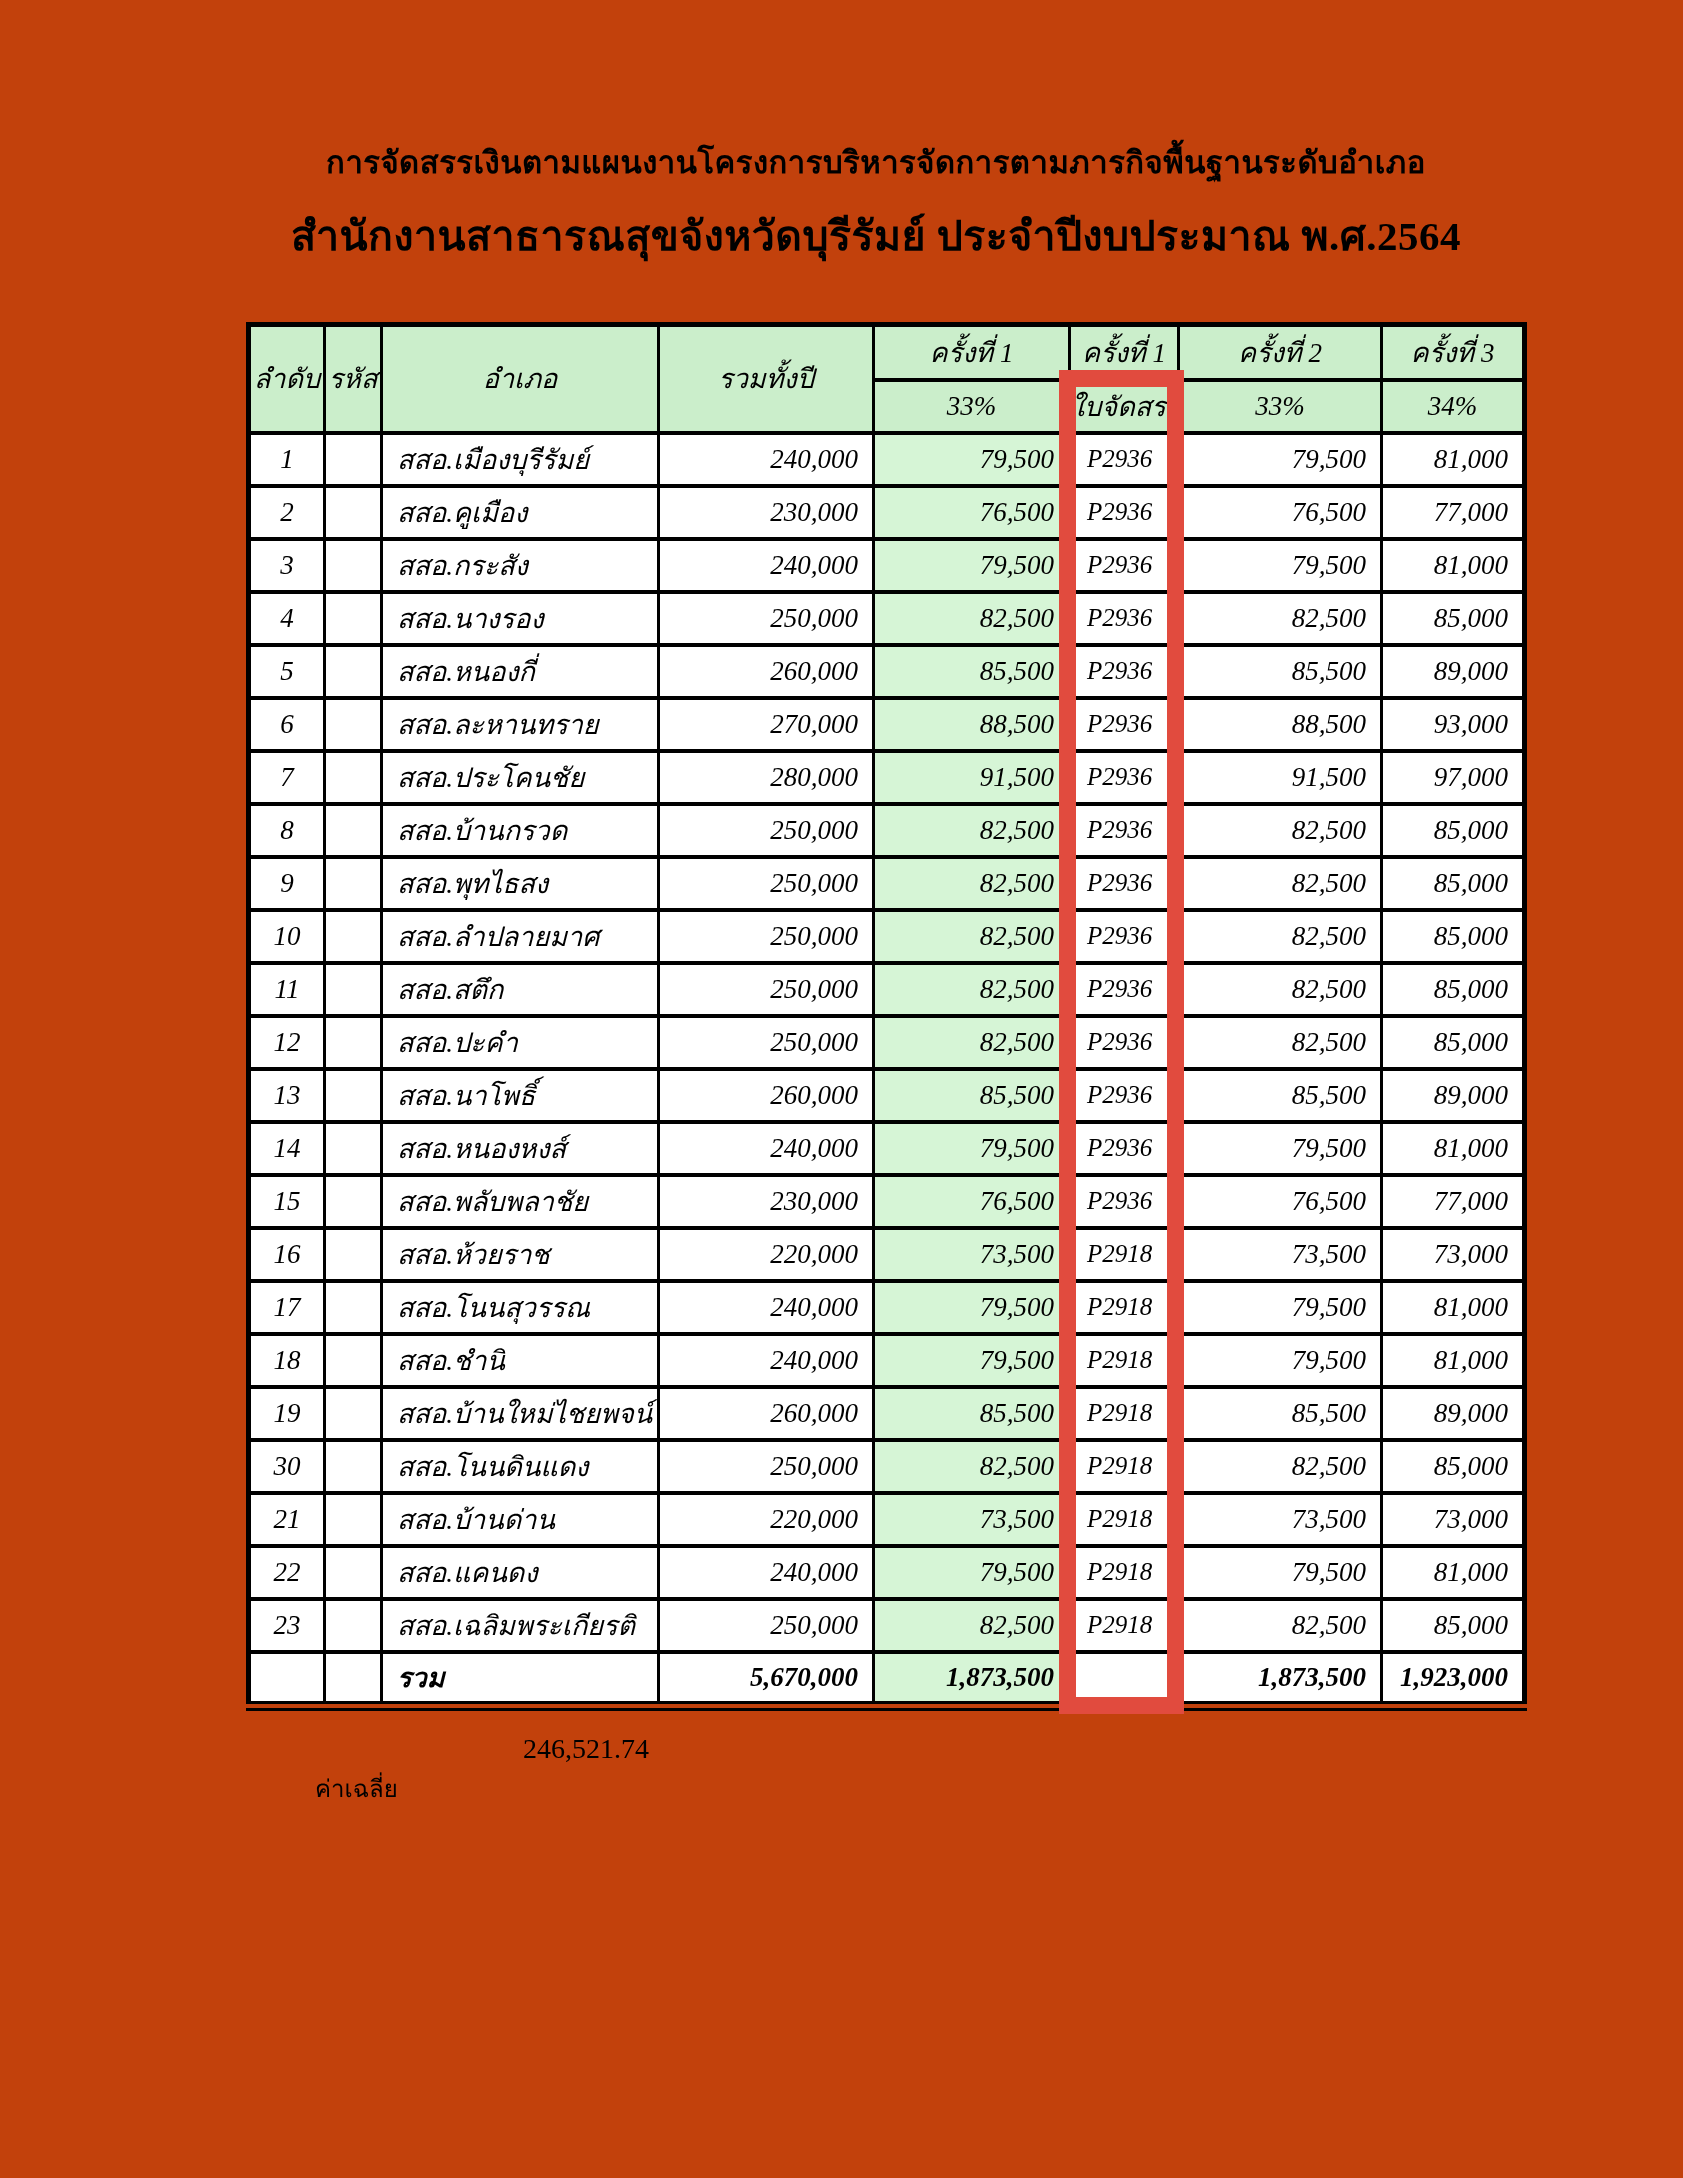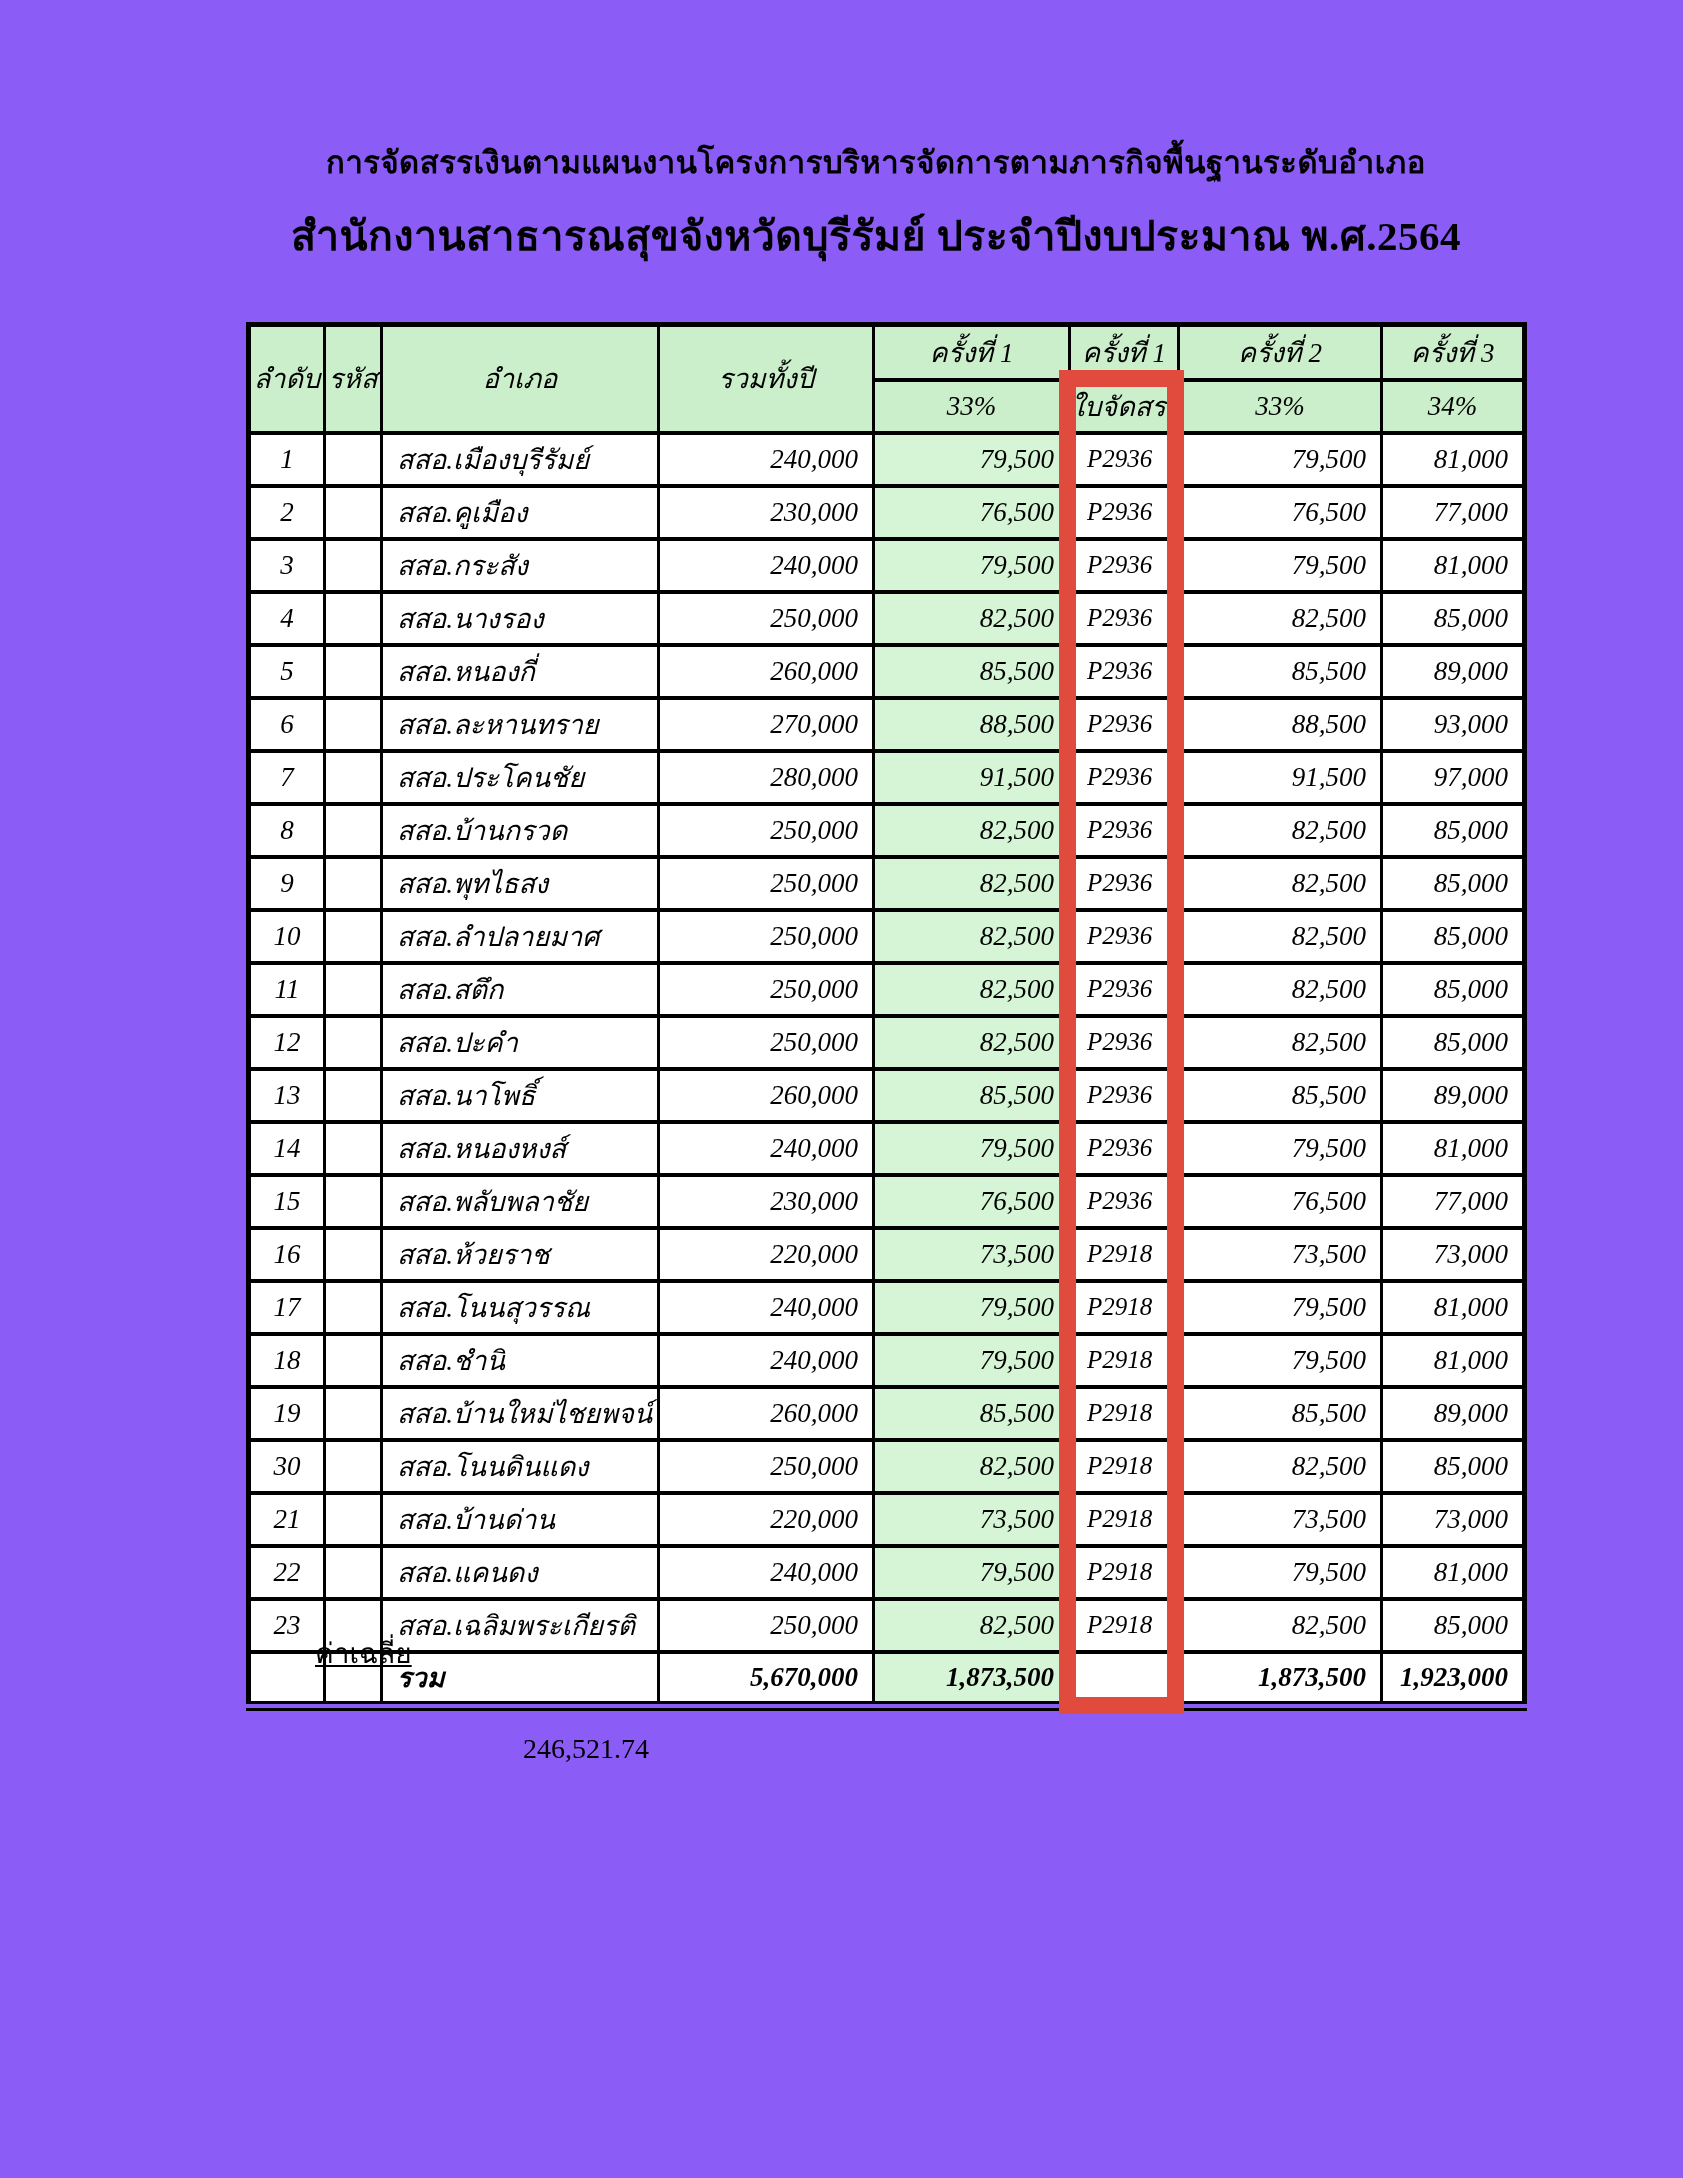--- a/index.html
+++ b/index.html
@@ -1,18 +1,18 @@
 <!DOCTYPE html>
 <html><head>
 <meta charset="utf-8">
 <style>
   * { margin:0; padding:0; box-sizing:border-box; }
   html,body { width:1683px; height:2178px; background:#ffffff;
               font-family:"Liberation Serif", serif; color:#000; }
-  #page { position:relative; width:1683px; height:2178px; background:#8b5cf6; overflow:hidden; }
+  #page { position:relative; width:1683px; height:2178px; background:#c2410c; overflow:hidden; }
 
   .title-wrap { position:absolute; left:69px; top:0; width:1614px; text-align:center; }
   .title-line1 { position:absolute; left:0; top:137px; width:100%;
                  font-size:31px; font-weight:bold; letter-spacing:0.5px; }
   .title-line2 { position:absolute; left:0; top:203px; width:100%;
                  font-size:41px; font-weight:bold; letter-spacing:0.5px; }
 
   table.alloc { position:absolute; left:246px; top:322px; width:1276px;
                 border-collapse:collapse; table-layout:fixed;
                 border:5px solid #000; font-size:27px;font-style:italic; }
@@ -24,21 +24,21 @@
   .alloc tbody td { height:53px; background:#ffffff; }
   .col-no   { text-align:center; }
   .col-code { text-align:center; }
   .col-district { text-align:left; padding-left:14px; }
   .num  { text-align:right; padding-right:14px; }
   .green { background:#d6f5d6 !important; }
   .col-alloc { text-align:left; padding-left:16px; font-size:25px;margin-top:48px; }
   tr.total-row td { height:54px; font-weight:bold; border-bottom:10px double #000; }
   tr.total-row td.col-district { padding-left:14px; }
 
-  .avg-label { position:absolute; left:315px; top:1631px; font-size:28px;text-decoration:underline; }
+  .avg-label { position:absolute; left:315px; top:1769px; font-size:24px; }
   .avg-value { position:absolute; left:523px; top:1733px; font-size:28px; }
 
   .highlight-box { position:absolute; left:1059px; top:370px; width:125px; height:1344px;
                    border:17px solid #e14b3e; background:transparent; pointer-events:none; z-index:5; }
 </style>
 </head>
 <body>
 
 <div id="page">
 

